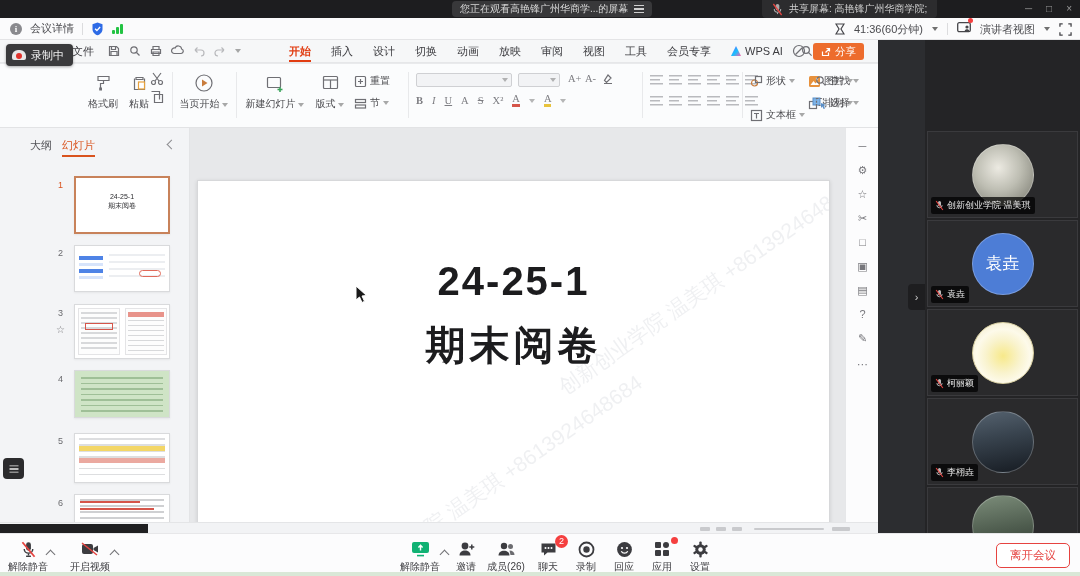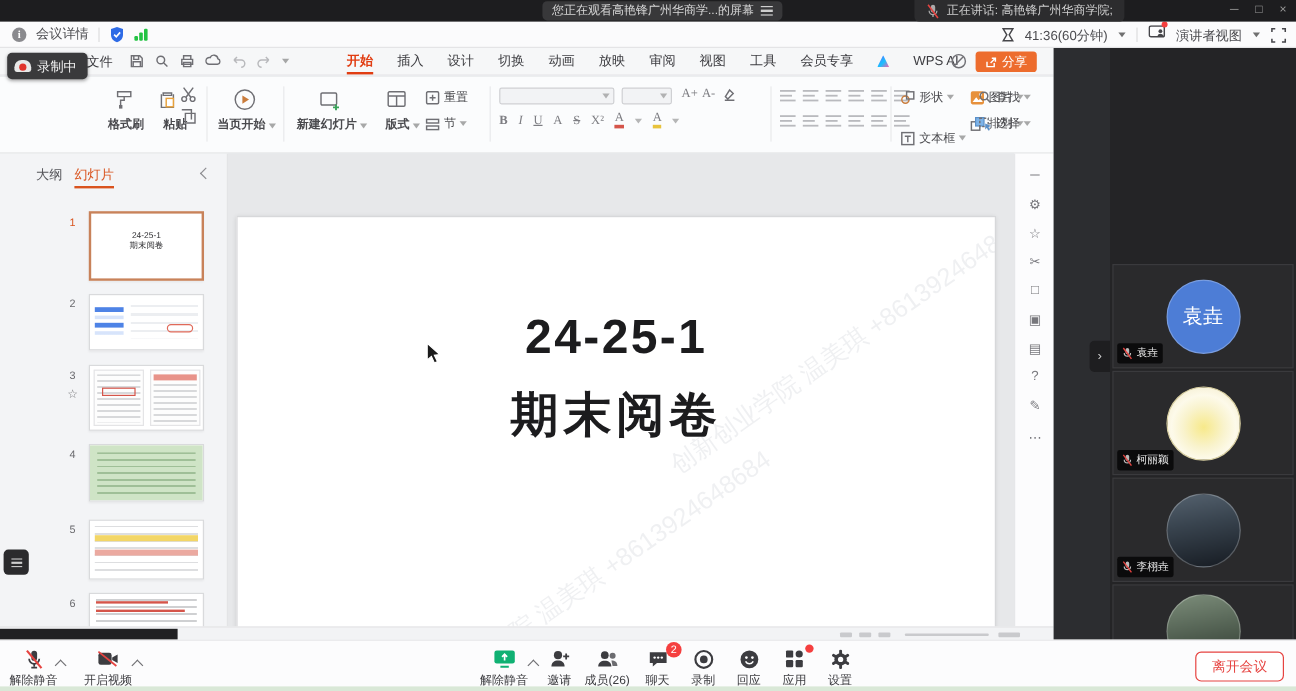--- a/index.html
+++ b/index.html
@@ -32,27 +32,27 @@
 
   
   .share-region { position:absolute; left:0; top:40px; width:878px; height:494px; background:#e9eaec; }
   .wps-menubar { position:absolute; left:0; top:0; width:878px; height:23px; background:#f6f7f8; border-bottom:1px solid #e6e7e9; display:flex; align-items:center; font-size:11px; color:#3c3c40; }
   .wps-menubar .file { display:flex; align-items:center; gap:4px; margin-left:58px; }
   .qicons { display:flex; align-items:center; gap:9px; margin-left:14px; color:#6f6f73; }
   .wps-tabs { display:flex; align-items:center; gap:0; margin-left:38px; }
   .wps-tab { padding:0 10px; height:23px; line-height:22px; color:#3c3c40; cursor:default; white-space:nowrap; }
   .wps-tab.active { color:#e13d12; font-weight:bold; position:relative; }
   .wps-tab.active::after { content:""; position:absolute; left:10px; right:10px; bottom:1px; height:2px; background:#e13d12; }
-  .ai-tab { display:flex; align-items:center; gap:20px; padding:0 10px; white-space:nowrap; }
+  .ai-tab { display:flex; align-items:center; gap:4px; padding:0 10px; white-space:nowrap; }
   .ai-tri { width:10px; height:10px; clip-path:polygon(50% 0,100% 100%,0 100%); background:linear-gradient(135deg,#6a5cff,#18c0ff 55%,#ff5ca8); }
   .share-btn { position:absolute; right:14px; top:3px; height:17px; background:#ed6c2d; color:#fff; font-size:10.5px; border-radius:3px; padding:0 8px; display:flex; align-items:center; gap:4px; }
   .cloudok { position:absolute; right:72px; top:4px; color:#8d8d91; }
 
   .ribbon { position:absolute; left:0; top:24px; width:878px; height:64px; background:#fbfcfd; border-bottom:1px solid #e2e3e5; font-size:10.5px; color:#4a4a4e; }
-  .rb-big { position:absolute; width:34px; text-align:right; top:8px;font-weight:bold; }
+  .rb-big { position:absolute; width:34px; text-align:center; top:8px; }
   .rb-big .ric { height:22px; display:flex; align-items:center; justify-content:center; }
   .rb-lbl { margin-top:3px; font-size:10px; white-space:nowrap; }
   .rb-sm { position:absolute; display:flex; align-items:center; gap:3px; white-space:nowrap; font-size:10px; }
   .rb-div { position:absolute; top:8px; width:1px; height:46px; background:#e8e9eb; }
   .obox { border:1px solid #cfd0d3; border-radius:2px; background:#f2f3f5; height:14px; }
   .fbtn { font-size:10.5px; color:#7d7d82; font-family:"Liberation Serif",serif; }
   .pline { width:13px; height:11px; border:none; display:inline-block; background:
     linear-gradient(#b9babe,#b9babe) 0 1px/13px 1.5px no-repeat,
     linear-gradient(#b9babe,#b9babe) 0 5px/10px 1.5px no-repeat,
     linear-gradient(#b9babe,#b9babe) 0 9px/13px 1.5px no-repeat; }
@@ -159,21 +159,21 @@
       <span>您正在观看高艳锋广州华商学...的屏幕</span>
       <span class="menu-lines"></span>
     </div>
     <div class="speak-pill">
       <svg width="11" height="13" viewBox="0 0 12 14">
           <rect x="4" y="1" width="4" height="7" rx="2" fill="#aaa"></rect>
           <path d="M2.5 6.5a3.5 3.5 0 0 0 7 0" fill="none" stroke="#aaa" stroke-width="1.2"></path>
           <line x1="6" y1="10.2" x2="6" y2="12" stroke="#aaa" stroke-width="1.2"></line>
           <line x1="1.5" y1="1" x2="10.5" y2="13" stroke="#e64340" stroke-width="1.4"></line>
         </svg>
-      <span>正在讲话:  高艳锋广州华商学院;</span>
+      <span>共享屏幕:  高艳锋广州华商学院;</span>
     </div>
     <div class="winctl">
       <span>─</span>
       <span>□</span>
       <span>×</span>
     </div>
   </div>
 
   <div class="header">
     <div class="hdr-left">
@@ -551,20 +551,31 @@
     </div>
   </div>
 
   <div class="letterbox">
     <div class="expand-btn">›</div>
   </div>
 
   <div class="plist">
 
 
+    <div class="ptile" style="top:91px">
+      <span class="avatar" style="background:radial-gradient(circle at 42% 38%,#eceae2 0%,#bdbdb2 45%,#74746a 100%)"></span>
+      <span class="name-pill">
+        <svg width="9" height="11" viewBox="0 0 12 14">
+            <rect x="4" y="1" width="4" height="7" rx="2" fill="#bbb"></rect>
+            <path d="M2.5 6.5a3.5 3.5 0 0 0 7 0" fill="none" stroke="#bbb" stroke-width="1.3"></path>
+            <line x1="1.5" y1="1" x2="10.5" y2="13" stroke="#e64340" stroke-width="1.5"></line>
+          </svg>
+        <span>创新创业学院 温美琪</span>
+      </span>
+    </div>
 
     <div class="ptile" style="top:180px">
       <span class="avatar av-text" style="background:#4d7dd6">
         <span>袁垚</span>
       </span>
       <span class="name-pill">
         <svg width="9" height="11" viewBox="0 0 12 14">
             <rect x="4" y="1" width="4" height="7" rx="2" fill="#bbb"></rect>
             <path d="M2.5 6.5a3.5 3.5 0 0 0 7 0" fill="none" stroke="#bbb" stroke-width="1.3"></path>
             <line x1="1.5" y1="1" x2="10.5" y2="13" stroke="#e64340" stroke-width="1.5"></line>

